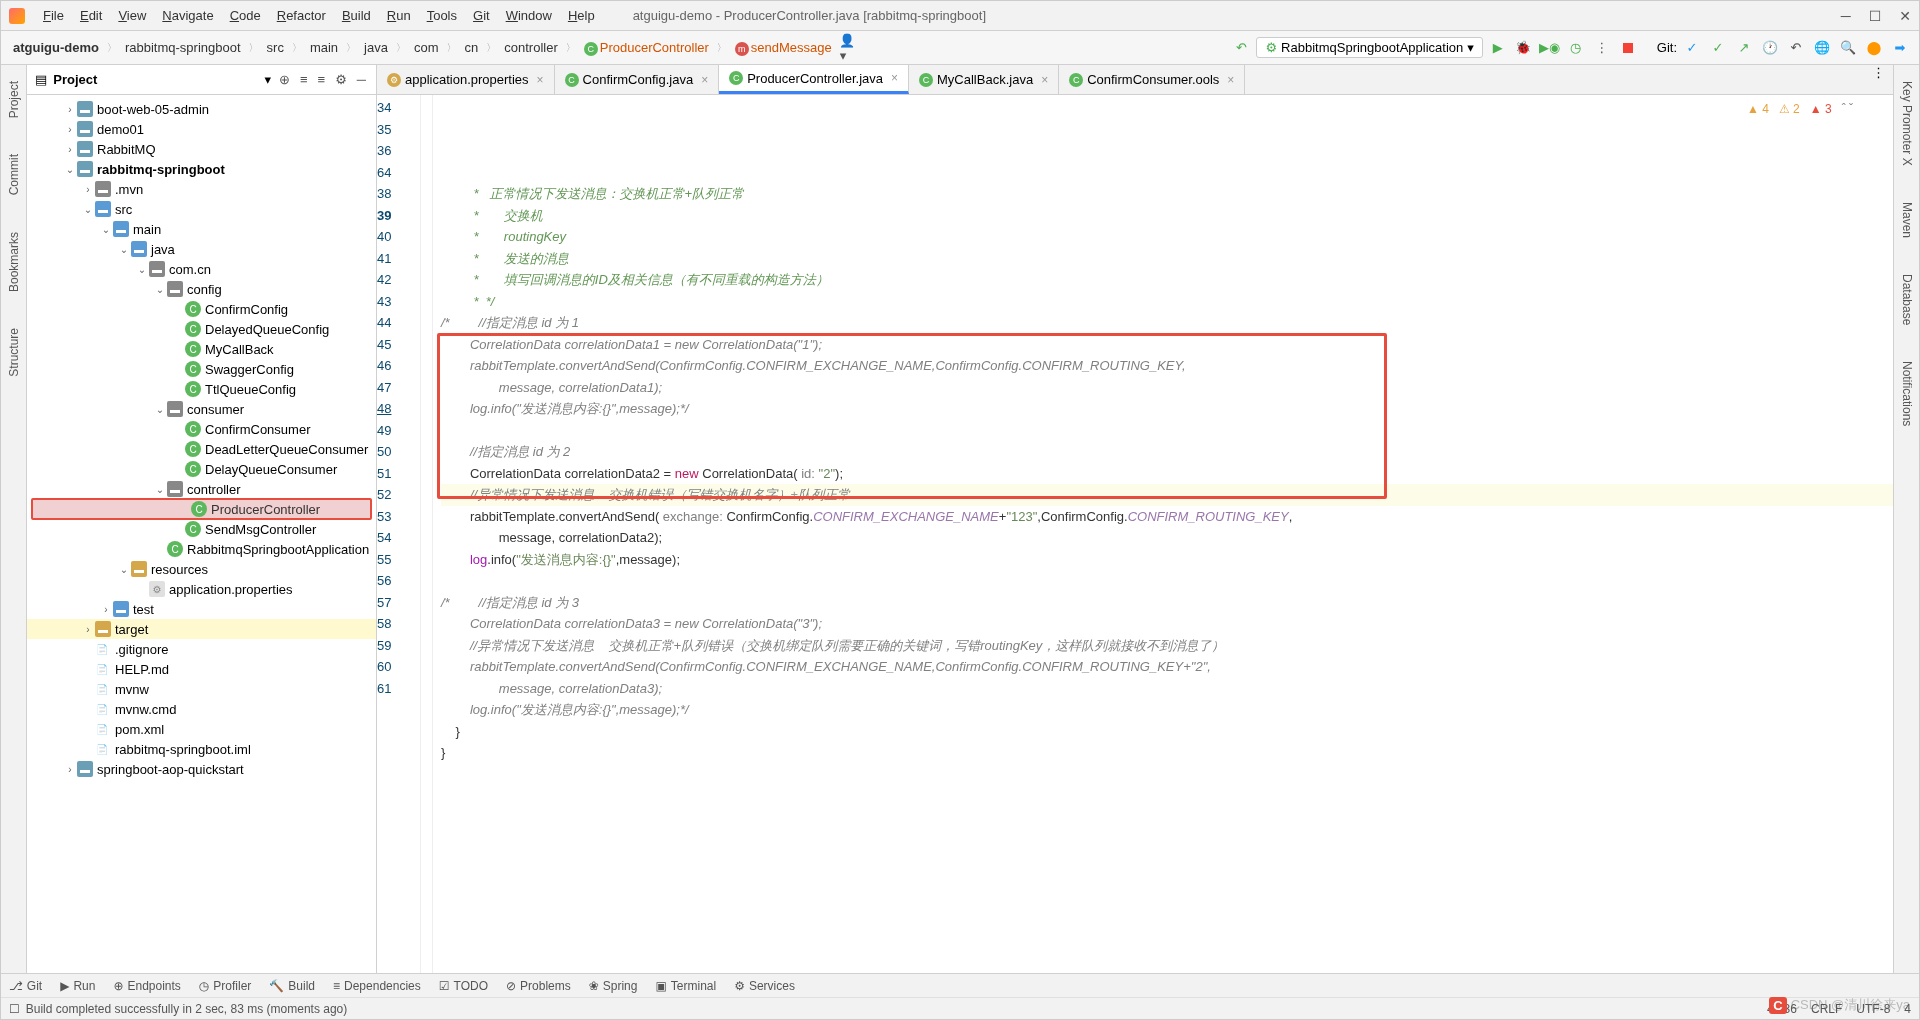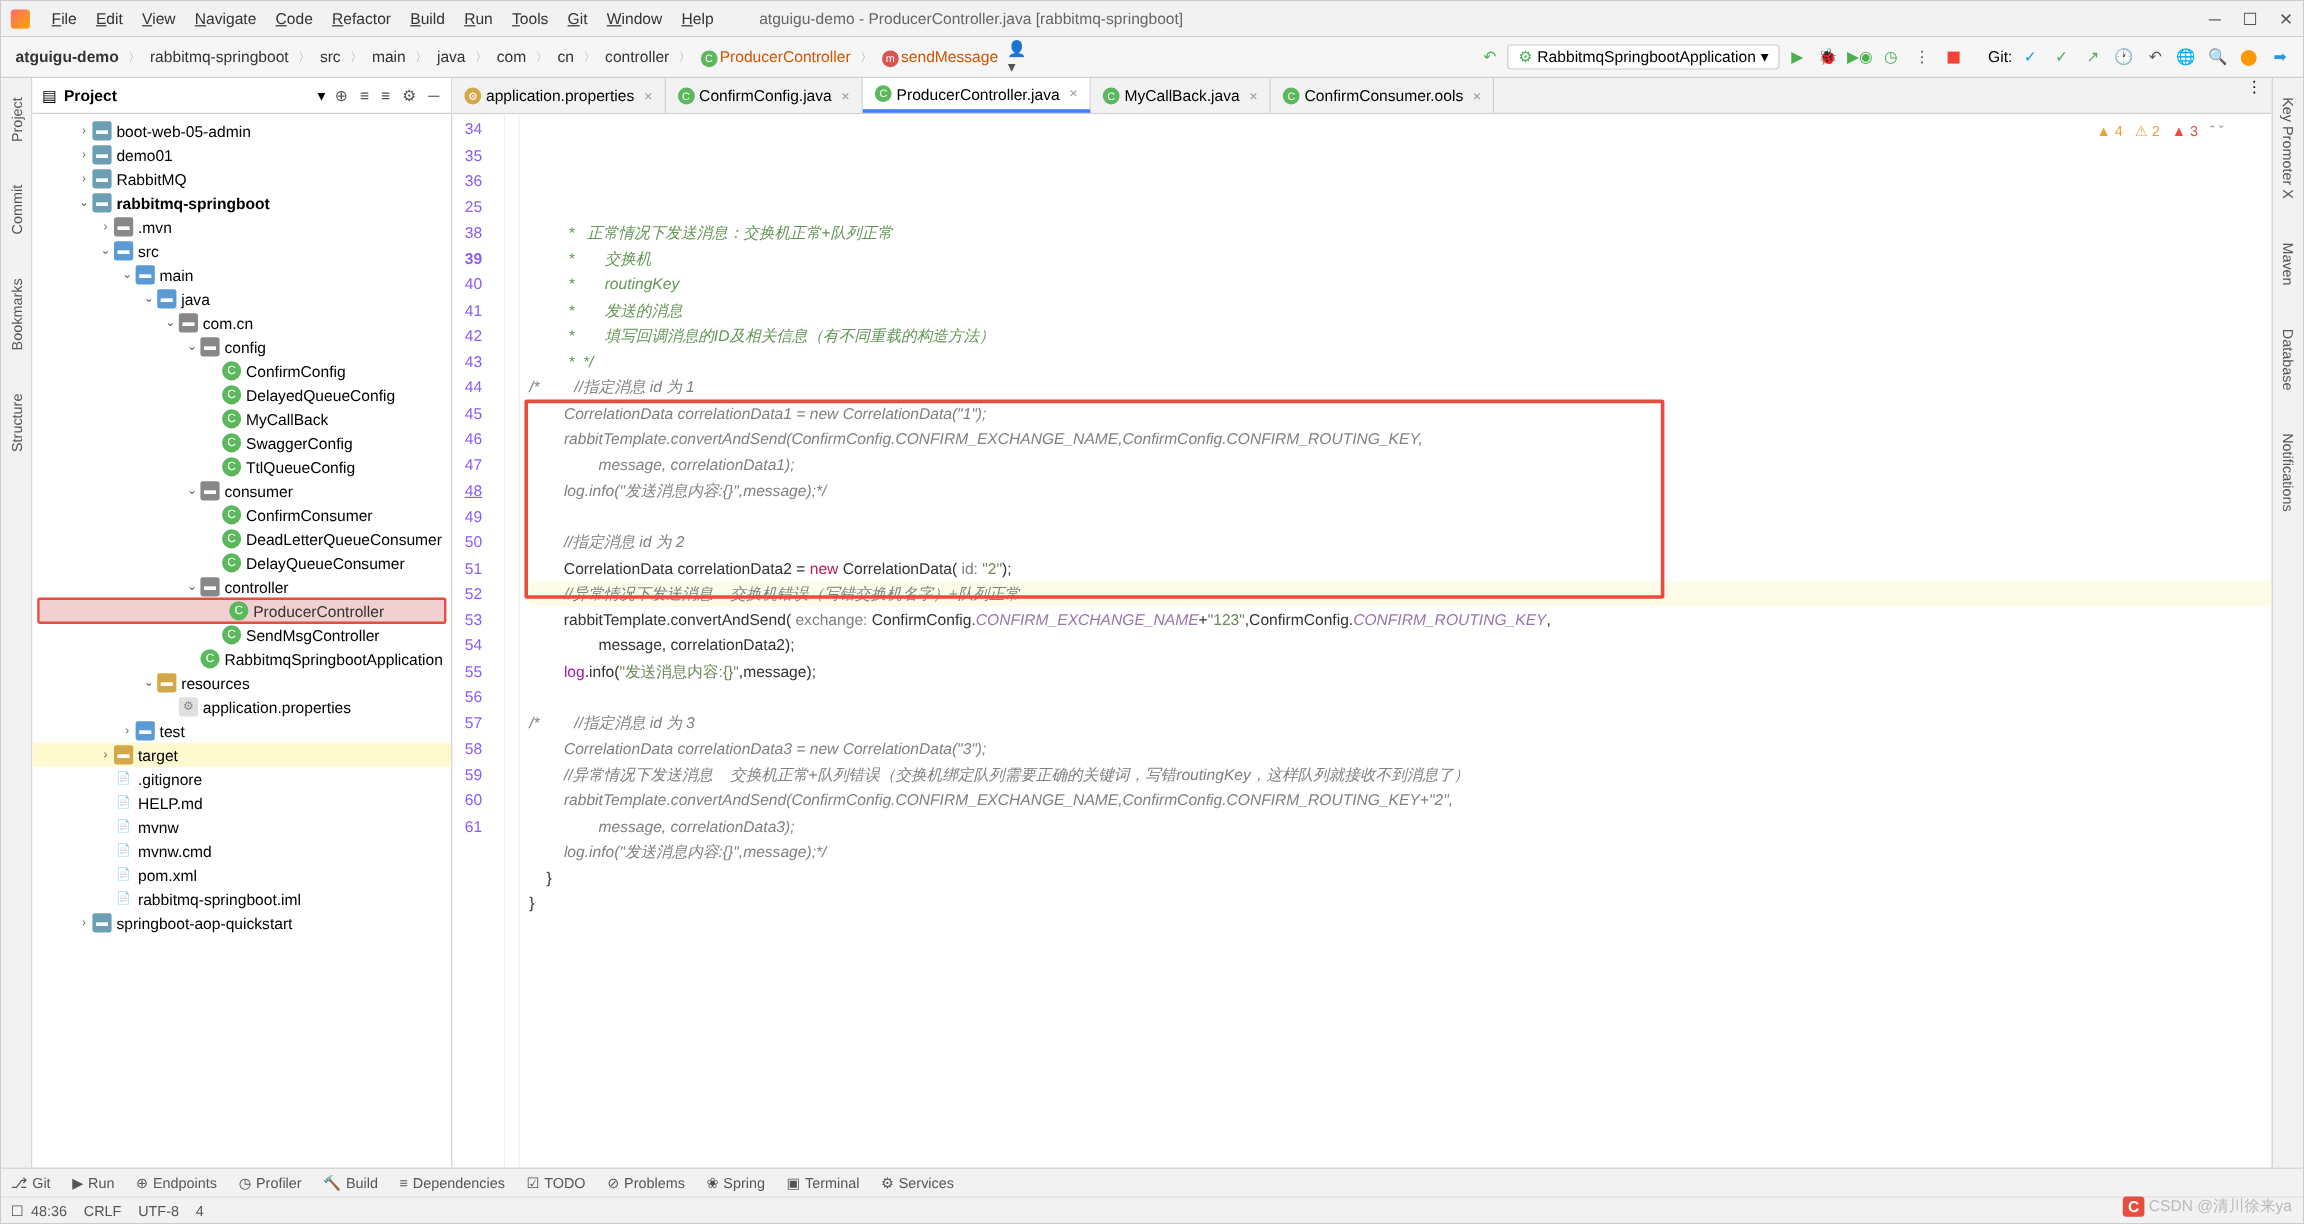--- a/index.html
+++ b/index.html
@@ -61,21 +61,21 @@
 .editor-area { flex: 1; display: flex; flex-direction: column; overflow: hidden; }
 .tabs { height: 30px; display: flex; align-items: stretch; border-bottom: 1px solid #d0d0d0; background: #f2f2f2; }
 .tab { display: flex; align-items: center; padding: 0 10px; border-right: 1px solid #d0d0d0; gap: 4px; cursor: pointer; background: #f2f2f2; }
 .tab.active { background: #fff; border-bottom: 3px solid #3b82f6; }
 .tab .ticon { width: 14px; height: 14px; border-radius: 50%; display: inline-flex; align-items: center; justify-content: center; font-size: 9px; color: #fff; }
 .ticon.props-i { background: #d4a74a; }
 .ticon.class-i { background: #5cb85c; }
 .tab .close { color: #999; font-size: 12px; margin-left: 4px; }
 
 .code-container { flex: 1; display: flex; overflow: hidden; position: relative; }
-.gutter { width: 44px; background: #fff; border-right: 1px solid #eee; text-align: center; padding-right: 8px; color: #8b5cf6; font-family: "Consolas", monospace; font-size: 13px; line-height: 21.5px; padding-top: 2px; }
+.gutter { width: 44px; background: #fff; border-right: 1px solid #eee; text-align: left; padding-right: 8px; color: #0c4a6e; font-family: "Consolas", monospace; font-size: 13px; line-height: 21.5px; padding-top: 2px; }
 .fold-gutter { width: 12px; background: #fff; border-right: 1px solid #eee; }
 .code { flex: 1; font-family: "Consolas", monospace; font-size: 13px; line-height: 21.5px; padding: 2px 0 0 8px; white-space: pre; overflow: hidden; position: relative; color: #333; }
 .code-line { height: 21.5px; }
 .code-line.cursor-line { background: #fcfce8; }
 .cmt { color: #808080; font-style: italic; }
 .cmt-doc { color: #629755; font-style: italic; }
 .str { color: #6a8759; }
 .const { color: #9876aa; font-style: italic; }
 .param { color: #808080; }
 .method { color: #a21caf; }
@@ -397,21 +397,21 @@
             <span>ConfirmConsumer.ools</span>
             <span class="close">×</span>
           </div>
           <div style="margin-left: auto; padding: 0px 8px;">⋮</div>
         </div>
       <div class="code-container">
         <div class="gutter" id="gutter">
             <div style="height: 21.5px;">34</div>
             <div style="height: 21.5px;">35</div>
             <div style="height: 21.5px;">36</div>
-            <div style="height: 21.5px;">25</div>
+            <div style="height: 21.5px;">64</div>
             <div style="height: 21.5px;">38</div>
             <div style="height: 21.5px; font-weight: bold;">39</div>
             <div style="height: 21.5px;">40</div>
             <div style="height: 21.5px;">41</div>
             <div style="height: 21.5px;">42</div>
             <div style="height: 21.5px;">43</div>
             <div style="height: 21.5px;">44</div>
             <div style="height: 21.5px;">45</div>
             <div style="height: 21.5px;">46</div>
             <div style="height: 21.5px;">47</div>
@@ -493,20 +493,21 @@
         <span>Terminal</span>
       </div>
       <div class="bitem">
         <span>⚙</span>
         <span>Services</span>
       </div>
     </div>
 
   <div class="statusbar">
     <span style="margin-right:6px">☐</span>
+    <span class="info">Build completed successfully in 2 sec, 83 ms (moments ago)</span>
     <div class="right-items">
       <span>48:36</span>
       <span>CRLF</span>
       <span>UTF-8</span>
       <span>4</span>
     </div>
   </div>
 
   <div class="watermark">
     <span class="badge">C</span>

